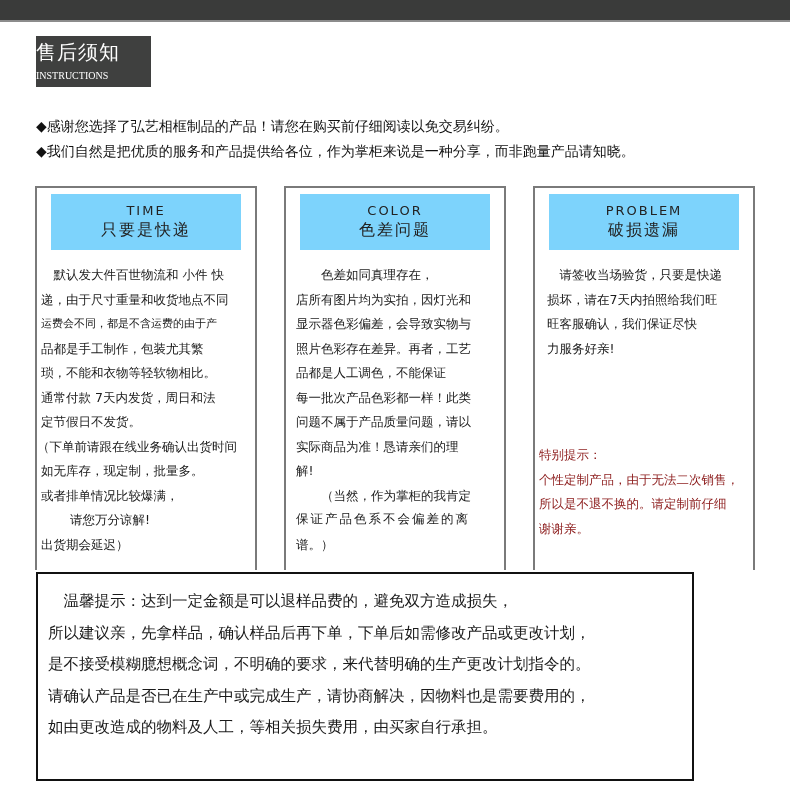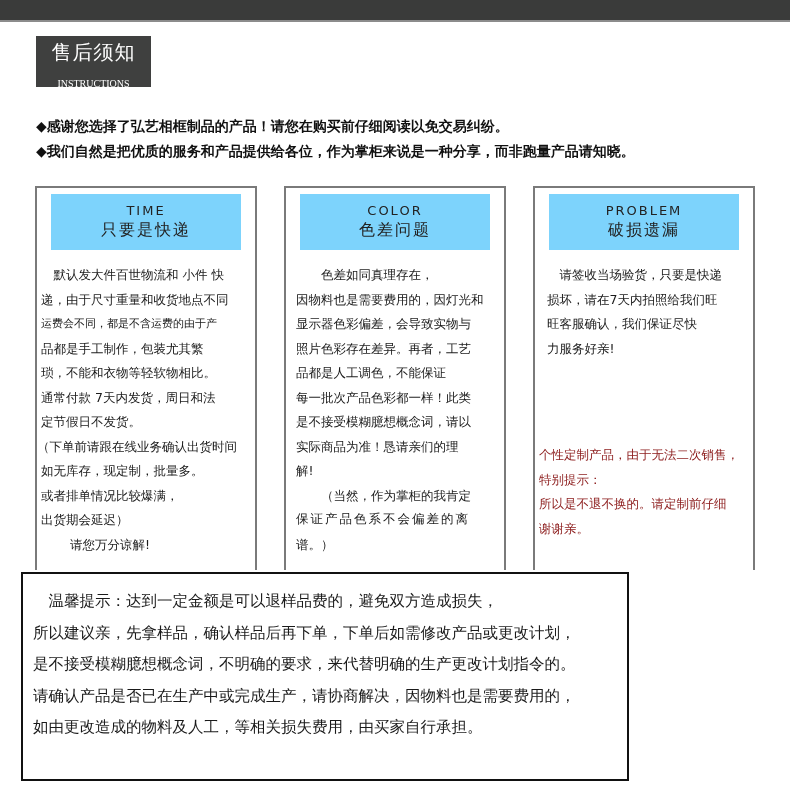--- a/index.html
+++ b/index.html
@@ -1,42 +1,42 @@
 <!DOCTYPE html>
 <html><head>
 <meta charset="utf-8">
 <style>
   * { margin: 0; padding: 0; box-sizing: border-box; }
   html, body { width: 790px; height: 790px; background: #ffffff; overflow: hidden; }
   body { position: relative; font-family: "DejaVu Serif", "Liberation Serif", serif; color: #1a1a1a; }
 
   .topbar { position: absolute; left: 0; top: 0; width: 790px; height: 22px; background: #3a3b3a; border-bottom: 2px solid #8c8c8c; }
 
-  .badge { position: absolute; left: 36px; top: 36px; width: 115px; height: 51px; background: #3f403f; color: #fff; text-align: center; }
+  .badge { position: absolute; left: 36px; top: 36px; width: 115px; height: 51px; background: #3f403f; color: #fff; }
   .badge .zh { font-size: 20px; letter-spacing: 1px; line-height: 20px; margin-top: 6px; font-family: "DejaVu Serif", serif; }
-  .badge .en { font-size: 10px; letter-spacing: 0px; margin-top: 16px; font-family: "Liberation Serif", serif; }
+  .badge .en { font-size: 10px; letter-spacing: 0px; margin-top: 8px; font-family: "Liberation Serif", serif; }
 
-  .intro { position: absolute; left: 36px; top: 114px; width: 740px; font-family: "DejaVu Sans", sans-serif; font-size: 14px; line-height: 25px; color: #111; white-space: nowrap; font-weight: bold; }
+  .intro { position: absolute; left: 36px; top: 114px; width: 740px; font-family: "DejaVu Sans", sans-serif; font-size: 14px; line-height: 25px; color: #111; white-space: nowrap; }
   .intro .line { display: block; }
 
   .card { position: absolute; top: 186px; width: 222px; height: 384px; border: 2px solid #7a7a7a; border-bottom: none; }
   .card.c1 { left: 35px; }
   .card.c2 { left: 284px; }
   .card.c3 { left: 533px; }
   .card .head { position: absolute; left: 14px; top: 6px; width: 190px; height: 56px; background: #7dd3fc; text-align: center; }
   .card .head .en { font-family: "DejaVu Sans", sans-serif; font-size: 13px; letter-spacing: 2px; margin-top: 10px; line-height: 14px; color: #222; }
   .card .head .zh { font-family: "DejaVu Sans", sans-serif; font-size: 16px; letter-spacing: 2px; margin-top: 2px; line-height: 20px; color: #222; }
   .card .body { position: absolute; left: 4px; top: 75px; width: 214px; font-family: "DejaVu Sans", sans-serif; font-size: 12.5px; line-height: 24.5px; color: #1a1a1a; }
   .card .body .l { display: block; white-space: nowrap; }
   .b { font-weight: bold; }
 
   .special { position: absolute; left: 4px; top: 255px; width: 218px; font-family: "DejaVu Sans", sans-serif; font-size: 12.5px; line-height: 24.5px; color: #8b1a1a; }
   .special .l { display: block; white-space: nowrap; }
 
-  .notice { position: absolute; left: 21px; top: 572px; width: 608px; height: 209px; border: 2px solid #111; }
+  .notice { position: absolute; left: 36px; top: 572px; width: 658px; height: 209px; border: 2px solid #111; }
   .notice .body { position: absolute; left: 10px; top: 12px; font-family: "DejaVu Serif", serif; font-size: 15.5px; line-height: 31.5px; color: #1a1a1a; white-space: nowrap; }
   .notice .l { display: block; }
 </style>
 </head>
 <body>
 
 <div class="topbar"></div>
 
 <div class="badge">
   <div class="zh">售后须知</div>
@@ -57,60 +57,60 @@
     <span class="l">　默认发大件百世物流和 小件 快</span>
     <span class="l"> 递，由于尺寸重量和收货地点不同</span>
     <span class="l" style="font-size:11px;">运费会不同，都是不含运费的由于产</span>
     <span class="l"> 品都是手工制作，包装尤其繁</span>
     <span class="l"> 琐，不能和衣物等轻软物相比。</span>
     <span class="l b" style="font-weight:normal;"> 通常付款 7天内发货，周日和法</span>
     <span class="l">  定节假日不发货。</span>
     <span class="l" style="margin-left:-4px;">（下单前请跟在线业务确认出货时间</span>
     <span class="l"> 如无库存，现定制，批量多。</span>
     <span class="l"> 或者排单情况比较爆满，</span>
+    <span class="l">　　 请您万分谅解!</span>
     <span class="l"> 出货期会延迟）</span>
-    <span class="l">　　 请您万分谅解!</span>
   </div>
 </div>
 
 <div class="card c2">
   <div class="head">
     <div class="en">COLOR</div>
     <div class="zh">色差问题</div>
   </div>
   <div class="body" style="left:10px;">
     <span class="l">　　色差如同真理存在，</span>
-    <span class="l">因物料也是需要费用的，因灯光和</span>
+    <span class="l">店所有图片均为实拍，因灯光和</span>
     <span class="l">显示器色彩偏差，会导致实物与</span>
     <span class="l">照片色彩存在差异。再者，工艺</span>
     <span class="l">品都是人工调色，不能保证</span>
     <span class="l">每一批次产品色彩都一样！此类</span>
-    <span class="l">是不接受模糊臆想概念词，请以</span>
+    <span class="l">问题不属于产品质量问题，请以</span>
     <span class="l">实际商品为准！恳请亲们的理</span>
     <span class="l">解!</span>
     <span class="l">　　（当然，作为掌柜的我肯定</span>
     <span class="l" style="letter-spacing:2px;font-family:Liberation Mono, monospace;">保证产品色系不会偏差的离</span>
     <span class="l">谱。）</span>
   </div>
 </div>
 
 <div class="card c3">
   <div class="head">
     <div class="en">PROBLEM</div>
     <div class="zh">破损遗漏</div>
   </div>
   <div class="body" style="left:12px;">
     <span class="l">　请签收当场验货，只要是快递</span>
     <span class="l">损坏，请在7天内拍照给我们旺</span>
     <span class="l">旺客服确认，我们保证尽快</span>
     <span class="l">力服务好亲!</span>
   </div>
   <div class="special">
+    <span class="l">特别提示：</span>
     <span class="l">个性定制产品，由于无法二次销售，</span>
-    <span class="l">特别提示：</span>
     <span class="l">所以是不退不换的。请定制前仔细</span>
     <span class="l">谢谢亲。</span>
   </div>
 </div>
 
 <div class="notice">
   <div class="body">
     <span class="l">　温馨提示：达到一定金额是可以退样品费的，避免双方造成损失，</span>
     <span class="l">所以建议亲，先拿样品，确认样品后再下单，下单后如需修改产品或更改计划，</span>
     <span class="l">是不接受模糊臆想概念词，不明确的要求，来代替明确的生产更改计划指令的。</span>

